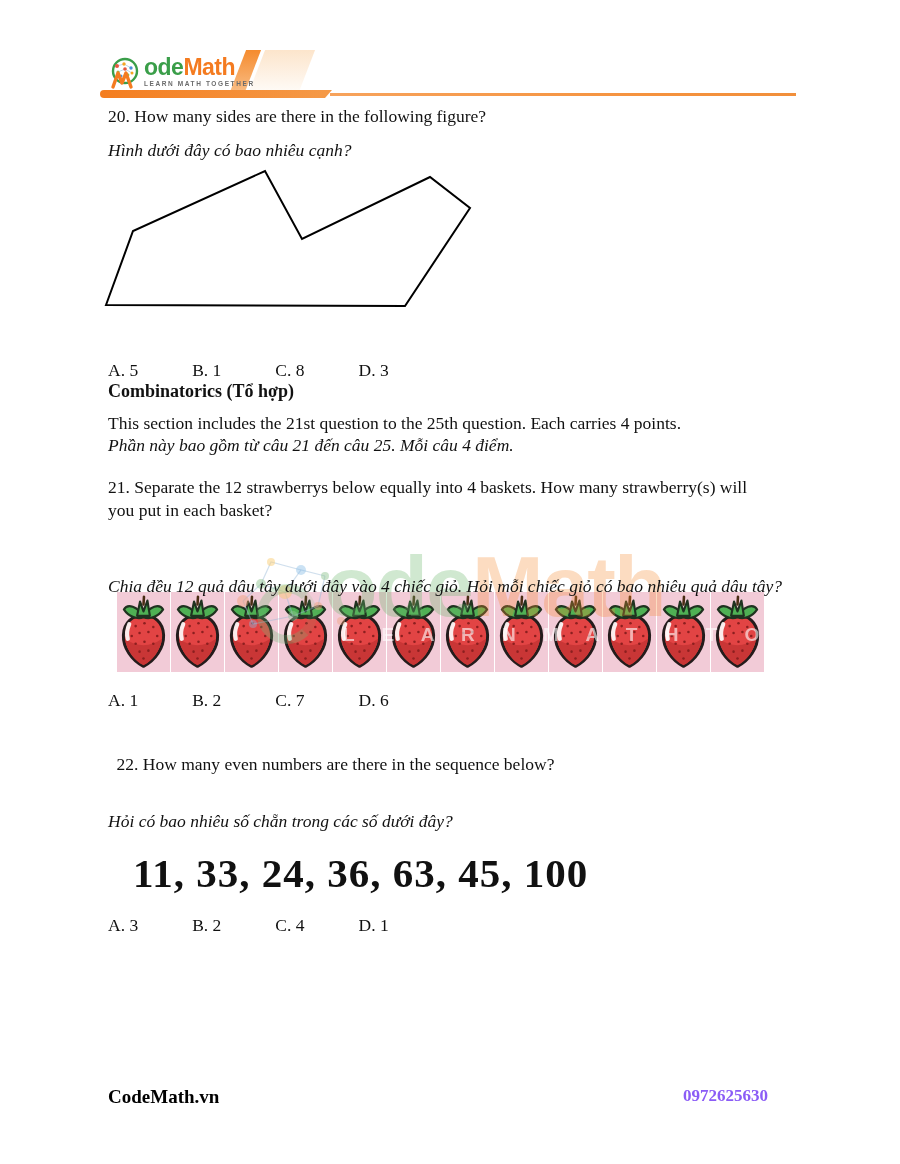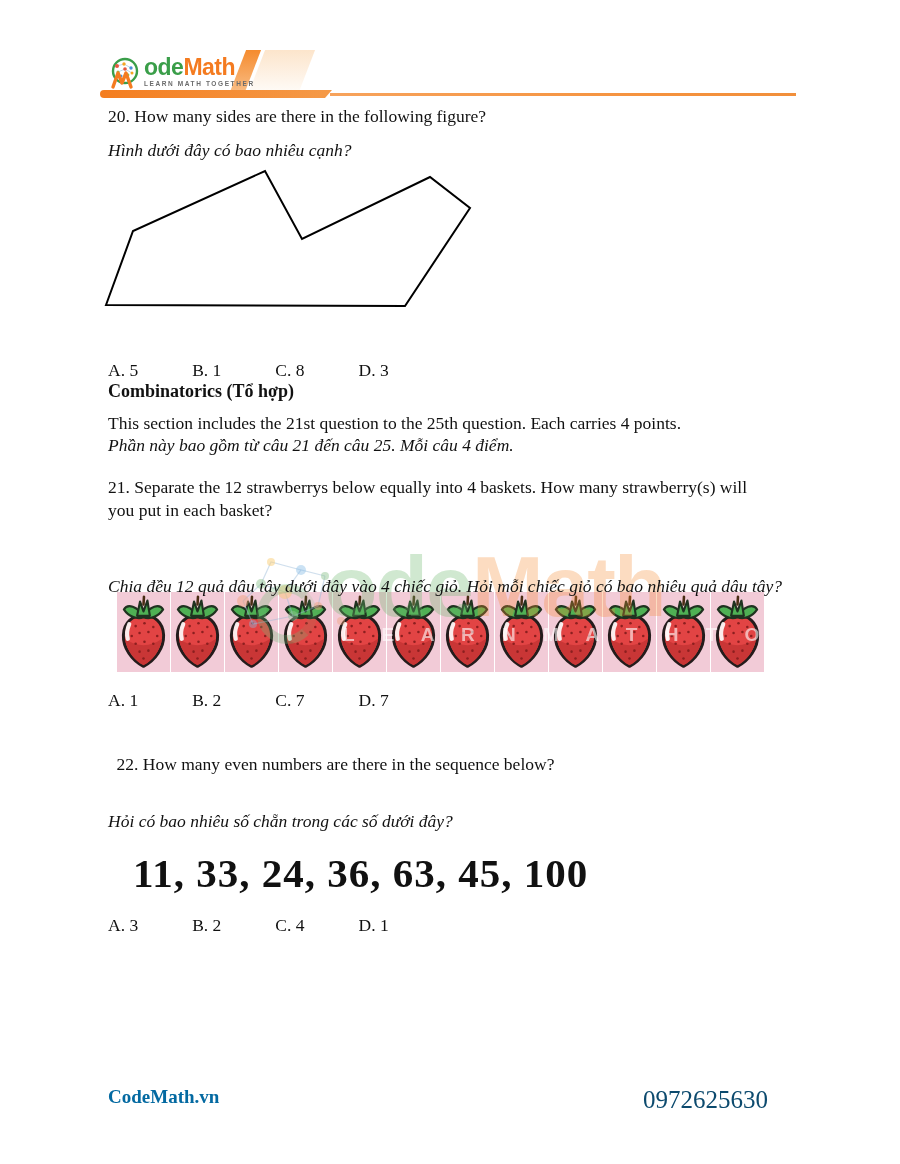--- a/index.html
+++ b/index.html
@@ -62,22 +62,22 @@
   .wm-ring{position:absolute;left:82px;top:42px;width:60px;height:60px;border-radius:50%;
     border:9px solid rgba(110,185,115,.30);border-right-color:rgba(110,185,115,.12);}
   .wm-text{position:absolute;left:150px;top:-16px;font-family:"Liberation Sans",sans-serif;
     font-size:86px;font-weight:bold;letter-spacing:-2px;line-height:120px;}
   .wm-text .g{color:rgba(110,185,110,.32);}
   .wm-text .o{color:rgba(246,140,50,.30);}
   .wm-tag{position:absolute;left:168px;top:82px;font-family:"Liberation Sans",sans-serif;
     font-size:19px;font-weight:bold;letter-spacing:11px;color:rgba(255,255,255,.60);white-space:nowrap;}
 
   
-  .footer-site{left:108px;top:1086px;font-size:19px;font-weight:bold;color:#0369a1;z-index:3;}
-  .footer-phone{right:132px;top:1086px;font-size:25px;font-weight:normal;color:#0c4a6e;z-index:3;}
+  .footer-site{left:108px;top:1086px;font-size:19px;font-weight:bold;color:#000000;z-index:3;}
+  .footer-phone{right:132px;top:1086px;font-size:17px;font-weight:bold;color:#8b5cf6;z-index:3;}
 </style>
 </head>
 <body>
 
 <div class="abs logo-wrap">
   <div class="logo-icon">
     <svg width="34" height="34" viewBox="0 0 34 34">
       <circle cx="17" cy="15" r="12" fill="none" stroke="#3a9e49" stroke-width="2.4"></circle>
       <line x1="9" y1="10" x2="16" y2="8" stroke="#bcd8ea" stroke-width="1"></line>
       <line x1="16" y1="8" x2="23" y2="12" stroke="#bcd8ea" stroke-width="1"></line>
@@ -485,21 +485,21 @@
   </svg>
   <div class="wm-ring"></div>
   <div class="wm-text"><span class="g">ode</span><span class="o">Math</span></div>
   <div class="wm-tag">L E A R N  M A T H  T O G E T H E R</div>
 </div>
 
 <div class="abs opts" id="q21-opts">
     <span class="opt">A. 1</span>
     <span class="opt">B. 2</span>
     <span class="opt">C. 7</span>
-    <span class="opt">D. 7</span>
+    <span class="opt">D. 6</span>
   </div>
 
 <div class="abs qtext" id="q22-en">22. How many even numbers are there in the sequence below?</div>
 <div class="abs qtext vi" id="q22-vi">Hỏi có bao nhiêu số chẵn trong các số dưới đây?</div>
 <div class="abs" id="q22-seq">11, 33, 24, 36, 63, 45, 100</div>
 <div class="abs opts" id="q22-opts">
     <span class="opt">A. 3</span>
     <span class="opt">B. 2</span>
     <span class="opt">C. 4</span>
     <span class="opt">D. 1</span>

